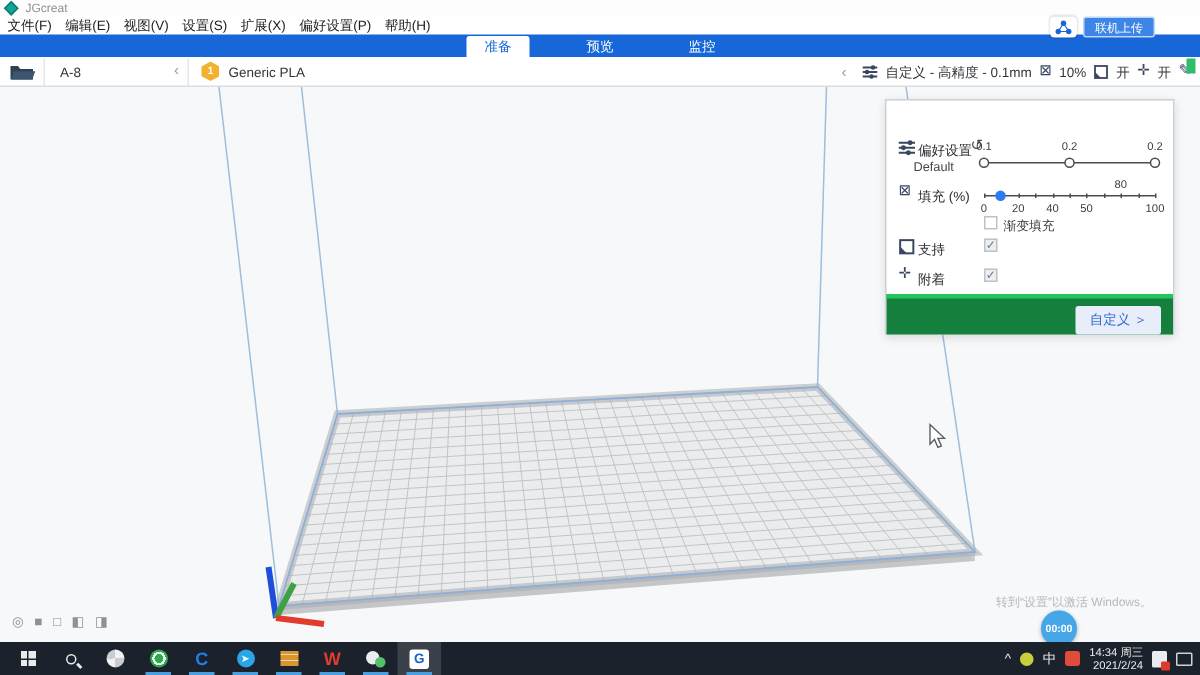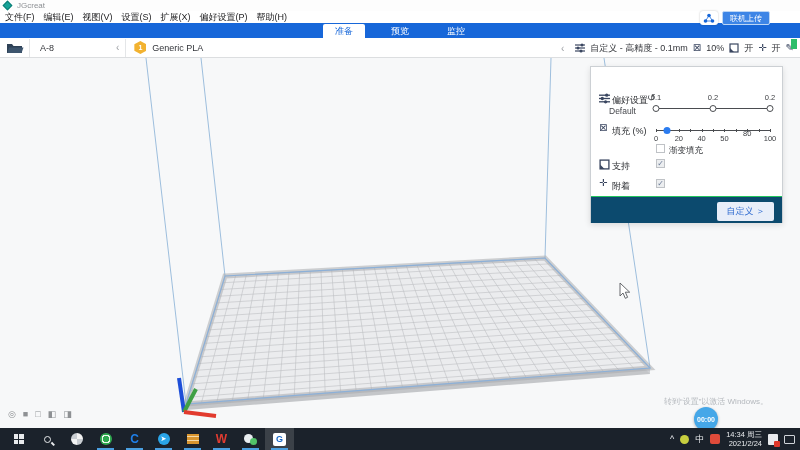--- a/index.html
+++ b/index.html
@@ -15,21 +15,21 @@
   #menubar { position:absolute; left:0; top:11px; width:800px; height:12px; background:#ffffff; display:flex; align-items:center; gap:9px; padding-left:5px; font-size:9px; color:#1d1d1f; }
   #menubar span { white-space:nowrap; }
 
   
   #upload-cluster { position:absolute; right:30px; top:10px; height:15px; display:flex; align-items:flex-end; gap:4px; z-index:4; }
   .net-logo { width:18px; height:14px; background:#fff; border-radius:3px; display:flex; align-items:center; justify-content:center; box-shadow:0 0 2px rgba(0,0,0,.25); }
   .upload-btn { height:14px; background:#3d85e6; border:1px solid #bcd6f5; border-radius:2px; color:#fff; font-size:8px; display:flex; align-items:center; padding:0 7px; white-space:nowrap; }
 
   
   #bluebar { position:absolute; left:0; top:23px; width:800px; height:15px; background:#1767d9; display:flex; align-items:flex-end; justify-content:center; }
-  .tabs { display:flex; height:14px; gap:14px; }
+  .tabs { display:flex; height:14px; gap:26px; }
   .tab { font-size:9px; color:#ffffff; padding:2px 12px; display:flex; align-items:center; cursor:default; }
   .tab.active { background:#ffffff; color:#1767d9; border-radius:2px 2px 0 0; }
 
   
   #toolbar { position:absolute; left:0; top:38px; width:800px; height:20px; background:#ffffff; border-bottom:1px solid #dcdee0; display:flex; align-items:center; font-size:9px; color:#33353a; }
   .tb-left { display:flex; align-items:center; flex:0 0 auto; }
   .folder-btn { width:30px; height:18px; display:flex; align-items:center; justify-content:center; border-right:1px solid #e4e6e8; }
   .printer-name { margin-left:10px; width:70px; }
   .chev { color:#9a9da2; font-size:10px; padding:0 6px; }
   .vsep { width:1px; height:18px; background:#e4e6e8; }
@@ -58,21 +58,21 @@
   .tick-label { position:absolute; font-size:7.5px; color:#3c3e42; transform:translateX(-50%); }
   .sub-label { position:absolute; left:18px; font-size:8.5px; color:#45474c; }
   .slider-track { position:absolute; left:65px; width:114px; height:1px; background:#4a4c50; }
   .stop-circle { position:absolute; top:-3.5px; width:7px; height:7px; border:1.5px solid #4a4c50; background:#fff; border-radius:50%; transform:translateX(-50%); }
   .slider-tick { position:absolute; top:-1px; width:1px; height:3px; background:#4a4c50; }
   .infill-handle { position:absolute; top:-3px; width:7px; height:7px; background:#2b7cf0; border-radius:50%; transform:translateX(-50%); }
   .checkbox { position:absolute; width:9px; height:9px; border:1px solid #bfc2c6; background:#eceef0; font-size:8px; line-height:8px; text-align:center; color:#6b7popup0; }
   .checkbox.checked { color:#6b7a96; }
   .checkbox.unchecked { background:#fff; color:transparent; }
   .cb-label { position:absolute; font-size:8.5px; color:#35373b; }
-  .panel-footer { position:absolute; left:0; top:129px; width:100%; height:27px; border-top:1px solid #22c55e; background:#0c4a6e; }
+  .panel-footer { position:absolute; left:0; top:129px; width:100%; height:27px; border-top:3px solid #22c55e; background:#15803d; }
   .customize-btn { position:absolute; right:8px; top:5px; background:#e8eef9; color:#2f6bd0; font-size:9px; padding:3px 9px; border-radius:2px; cursor:default; }
 
   
   #taskbar { position:absolute; left:0; top:428px; width:800px; height:22px; background:#1b222b; z-index:6; }
   .tb-icons { position:absolute; left:4px; top:0; height:22px; display:flex; }
   .tb-slot { width:29px; height:22px; display:flex; align-items:center; justify-content:center; position:relative; }
   .tb-slot.running::after { content:""; position:absolute; bottom:0; left:6px; width:17px; height:2px; background:#4a9fe0; }
   .tb-slot.active-app { background:rgba(255,255,255,.14); }
   .win-logo { width:10px; height:10px; display:grid; grid-template-columns:1fr 1fr; gap:1px; }
   .win-logo i { background:#e8eaec; }
@@ -303,21 +303,21 @@
         <div class="slider-tick" style="left:91.2px"></div>
         <div class="slider-tick" style="left:102.60000000000001px"></div>
         <div class="slider-tick" style="left:114px"></div>
       </div>
     <div class="infill-handle" style="left: 11.4px;"></div>
   </div>
   <span class="tick-label" style="left:65px; top:67px">0</span>
   <span class="tick-label" style="left:87.8px; top:67px">20</span>
   <span class="tick-label" style="left:110.6px; top:67px">40</span>
   <span class="tick-label" style="left:133.4px; top:67px">50</span>
-  <span class="tick-label" style="left:156.2px; top:62px">80</span>
+  <span class="tick-label" style="left:156.2px; top:51px">80</span>
   <span class="tick-label" style="left:179px; top:67px">100</span>
   <div class="checkbox unchecked" style="left:65px; top:77px"></div>
   <span class="cb-label" style="left:78px; top:78px">渐变填充</span>
 
   <svg class="row-icon" style="top:92px" width="10" height="10" viewBox="0 0 10 10">
     <rect x="1" y="1" width="8" height="8" fill="none" stroke="#3a4660" stroke-width="1.2"></rect>
     <path d="M1 9 L5 9 L1 5 Z" fill="#3a4660"></path>
   </svg>
   <span class="row-label" style="top:93px">支持</span>
   <div class="checkbox checked" style="left:65px; top:92px">✓</div>

